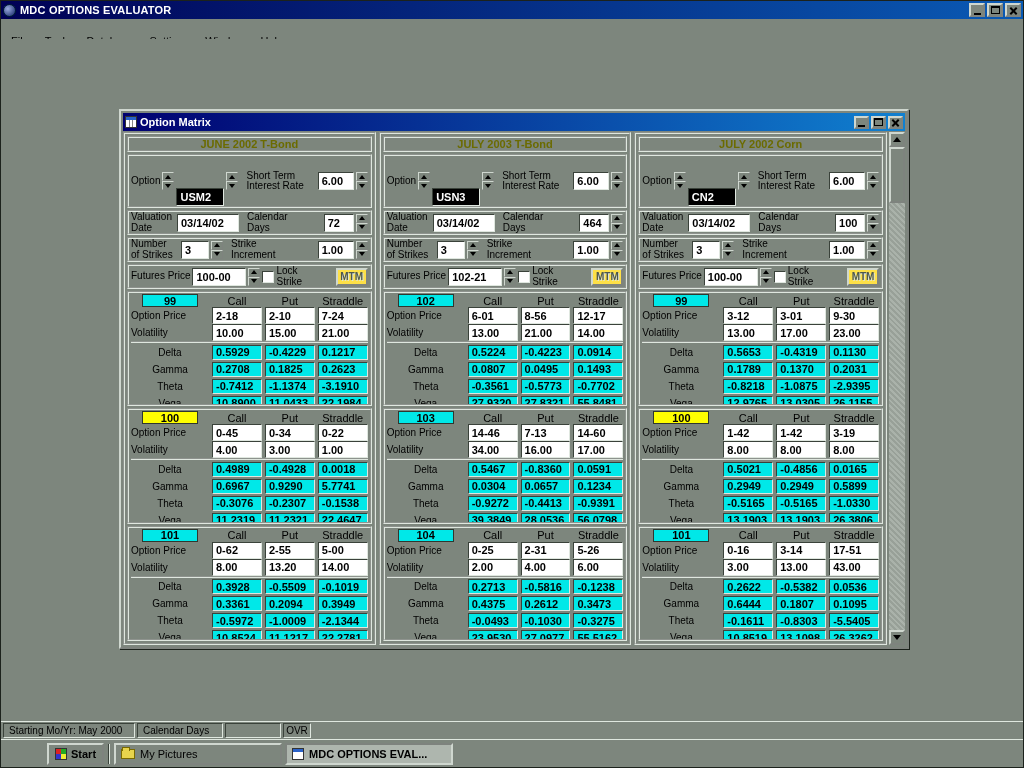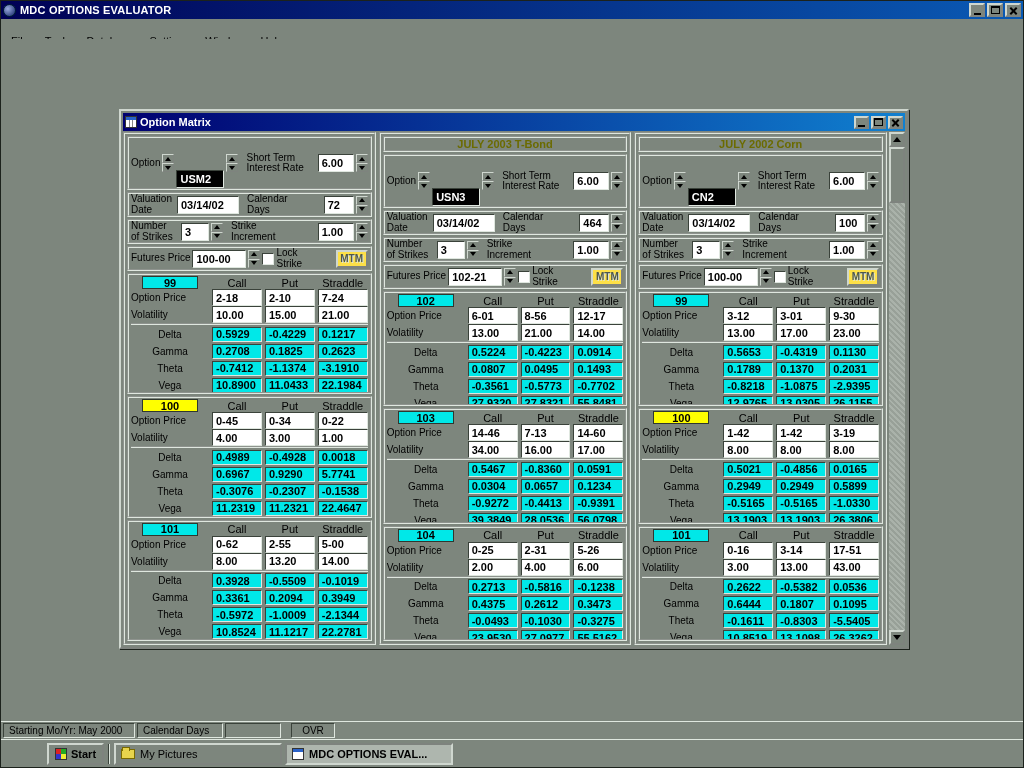--- a/index.html
+++ b/index.html
@@ -74,21 +74,21 @@
   .fld.scell{flex:1;height:17px;}
   .gcell{flex:1;height:15px;background:#00e8e8;border:1px solid;border-color:#3a423a #dfe7df #dfe7df #3a423a;font-size:11px;font-weight:bold;display:flex;align-items:center;padding:0 3px;overflow:hidden;white-space:nowrap;}
   .greeks{border-top:2px groove #dfe7df;padding-top:1px;display:flex;flex-direction:column;gap:1px;}
   .badge{width:56px;height:13px;margin:0 auto;display:flex;align-items:center;justify-content:center;font-size:11px;font-weight:bold;border:1px solid #2f372f;}
   .badge.cyan{background:#00e8e8;} .badge.yellow{background:#ffff00;}
 
   
   .statusbar{position:absolute;left:0;right:0;bottom:28px;height:18px;background:#7d867d;border-top:1px solid #dfe7df;display:flex;gap:2px;padding:1px 2px;align-items:stretch;}
   .spanel{border:1px solid;border-color:#3a423a #dfe7df #dfe7df #3a423a;font-size:10px;display:flex;align-items:center;padding:0 5px;color:#000;white-space:nowrap;overflow:hidden;}
   .sp1{flex:1;font-weight:bold;font-size:10.5px;}
-  .sp2{width:132px;} .sp3{width:86px;} .sp4{width:56px;} .sp5{width:44px;justify-content:center;margin-left:8px;}
+  .sp2{width:132px;} .sp3{width:86px;} .sp4{width:56px;} .sp5{width:28px;justify-content:center;}
 
   
   .taskbar{position:absolute;left:0;right:0;bottom:0;height:28px;background:#7d867d;border-top:1px solid #dfe7df;display:flex;align-items:center;padding:2px 2px;gap:3px;}
   .start{height:22px;border:2px outset #cfd7cf;display:flex;align-items:center;gap:4px;padding:0 6px;font-size:11px;font-weight:bold;margin-left:44px;}
   .start-logo{width:12px;height:12px;background:conic-gradient(#2a2 0 25%,#ee3 0 50%,#33c 0 75%,#d22 0);border:1px solid #333;}
   .tdiv{width:2px;height:20px;border-left:1px solid #3a423a;border-right:1px solid #dfe7df;margin:0 1px;}
   .task{width:168px;height:22px;border:2px outset #cfd7cf;display:flex;align-items:center;gap:5px;padding:0 5px;font-size:11px;overflow:hidden;white-space:nowrap;}
   .task.active{border:2px inset #cfd7cf;background:#aeb6ae;font-weight:bold;}
   .folder-icon{width:14px;height:10px;background:#e8d44c;border:1px solid #7a6a00;position:relative;flex:0 0 14px;}
   .folder-icon::before{content:"";position:absolute;left:0;top:-3px;width:6px;height:3px;background:#e8d44c;border:1px solid #7a6a00;border-bottom:none;}
@@ -148,20 +148,23 @@
               <span class="gmax"></span>
             </span>
           <span class="wbtn sm">
               <span class="gx"></span>
             </span>
         </span>
       </div>
       <div class="win-body">
         <div id="panels">
             <div class="panel">
+              <div class="phead">
+                <span class="phead-t">JUNE 2002 T-Bond</span>
+              </div>
               <div class="prow">
                 <span class="plbl">Option</span>
                 <span class="spin">
                   <i class="up"></i>
                   <i class="dn"></i>
                 </span>
                 <span class="fld dark w48">USM2</span>
                 <span class="spin">
                   <i class="up"></i>
                   <i class="dn"></i>

